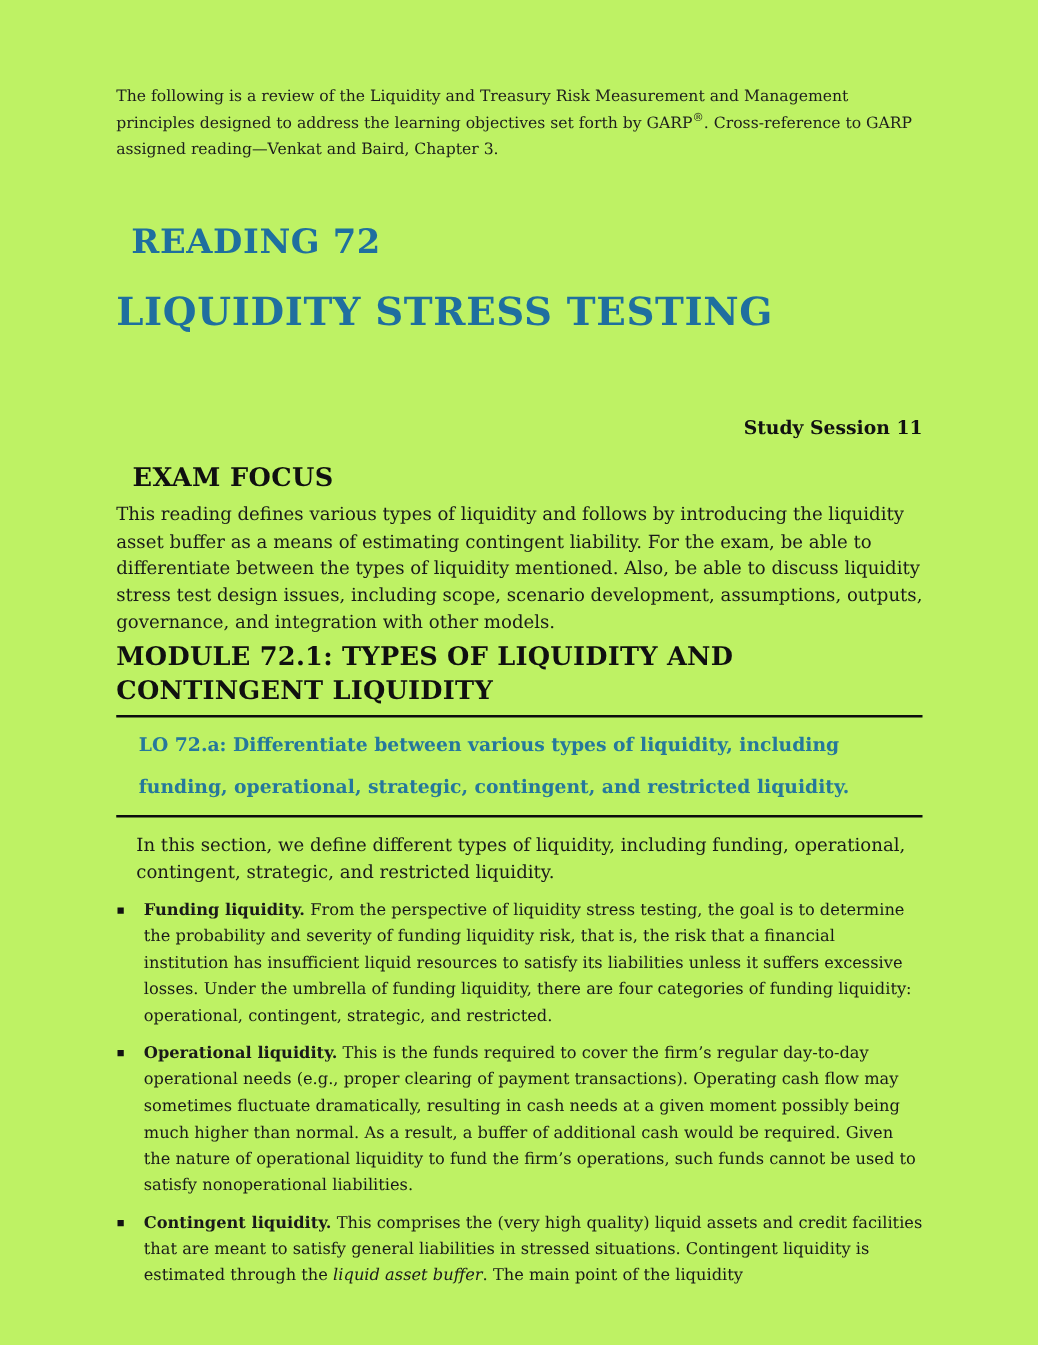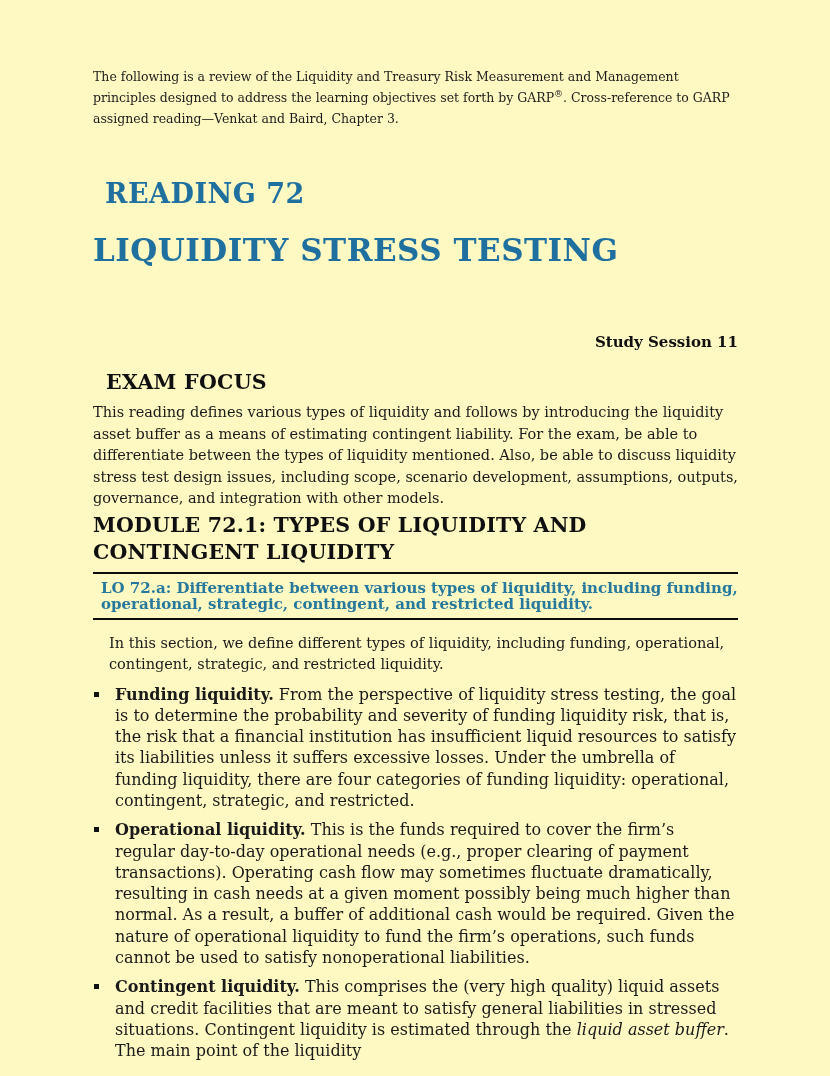--- a/index.html
+++ b/index.html
@@ -3,21 +3,21 @@
 <meta charset="utf-8">
 <style>
   html, body { margin: 0; padding: 0; }
   body {
     width: 830px; height: 1076px;
     background: #ffffff;
     font-family: "DejaVu Serif", serif;
     color: #161616;
     -webkit-font-smoothing: antialiased;
   }
-  .page { position: relative; width: 830px; height: 1076px; overflow: hidden; background: #fef9c3; }
+  .page { position: relative; width: 830px; height: 1076px; overflow: hidden; background: #bef264; }
   .content { position: absolute; left: 93px; top: 0; width: 645px; }
 
   .intro {
     margin: 0; padding-top: 66px;
     font-size: 12.5px; line-height: 21px; color: #1d1d1d;
   }
   .intro sup { font-size: 9px; line-height: 0; }
 
   .reading-number {
     margin: 48px 0 0 12px;
@@ -52,32 +52,32 @@
     font-size: 20.5px; line-height: 27px;
     font-weight: bold; color: #101010;
     letter-spacing: 0.2px;
   }
   .lo-rule {
     border: none; height: 0;
     border-top: 2px solid #0d0d0d;
     margin: 6px 0 0 0;
   }
   .lo-text {
-    margin: 6px 0 0 8px;
-    font-size: 15px; line-height: 16px;
+    margin: 6px 0 0 18px;
+    font-size: 15px; line-height: 33px;
     font-weight: bold; color: #26789c;
   }
   .section-intro { margin: 13px 0 0 16px; }
 
   ul.types { list-style: none; margin: 8px 0 0 0; padding: 0; }
   li.type {
     position: relative;
     padding-left: 22px;
     margin-top: 8px;
-    font-size: 16px; line-height: 21.3px; color: #1a1a1a;
+    font-size: 13px; line-height: 21.3px; color: #1a1a1a;
   }
   li.type .sq {
     position: absolute; left: 1px; top: 8px;
     width: 5px; height: 5px; background: #111111;
   }
   .lead { font-weight: bold; }
   .ital { font-style: italic; }
 </style>
 </head>
 <body>

